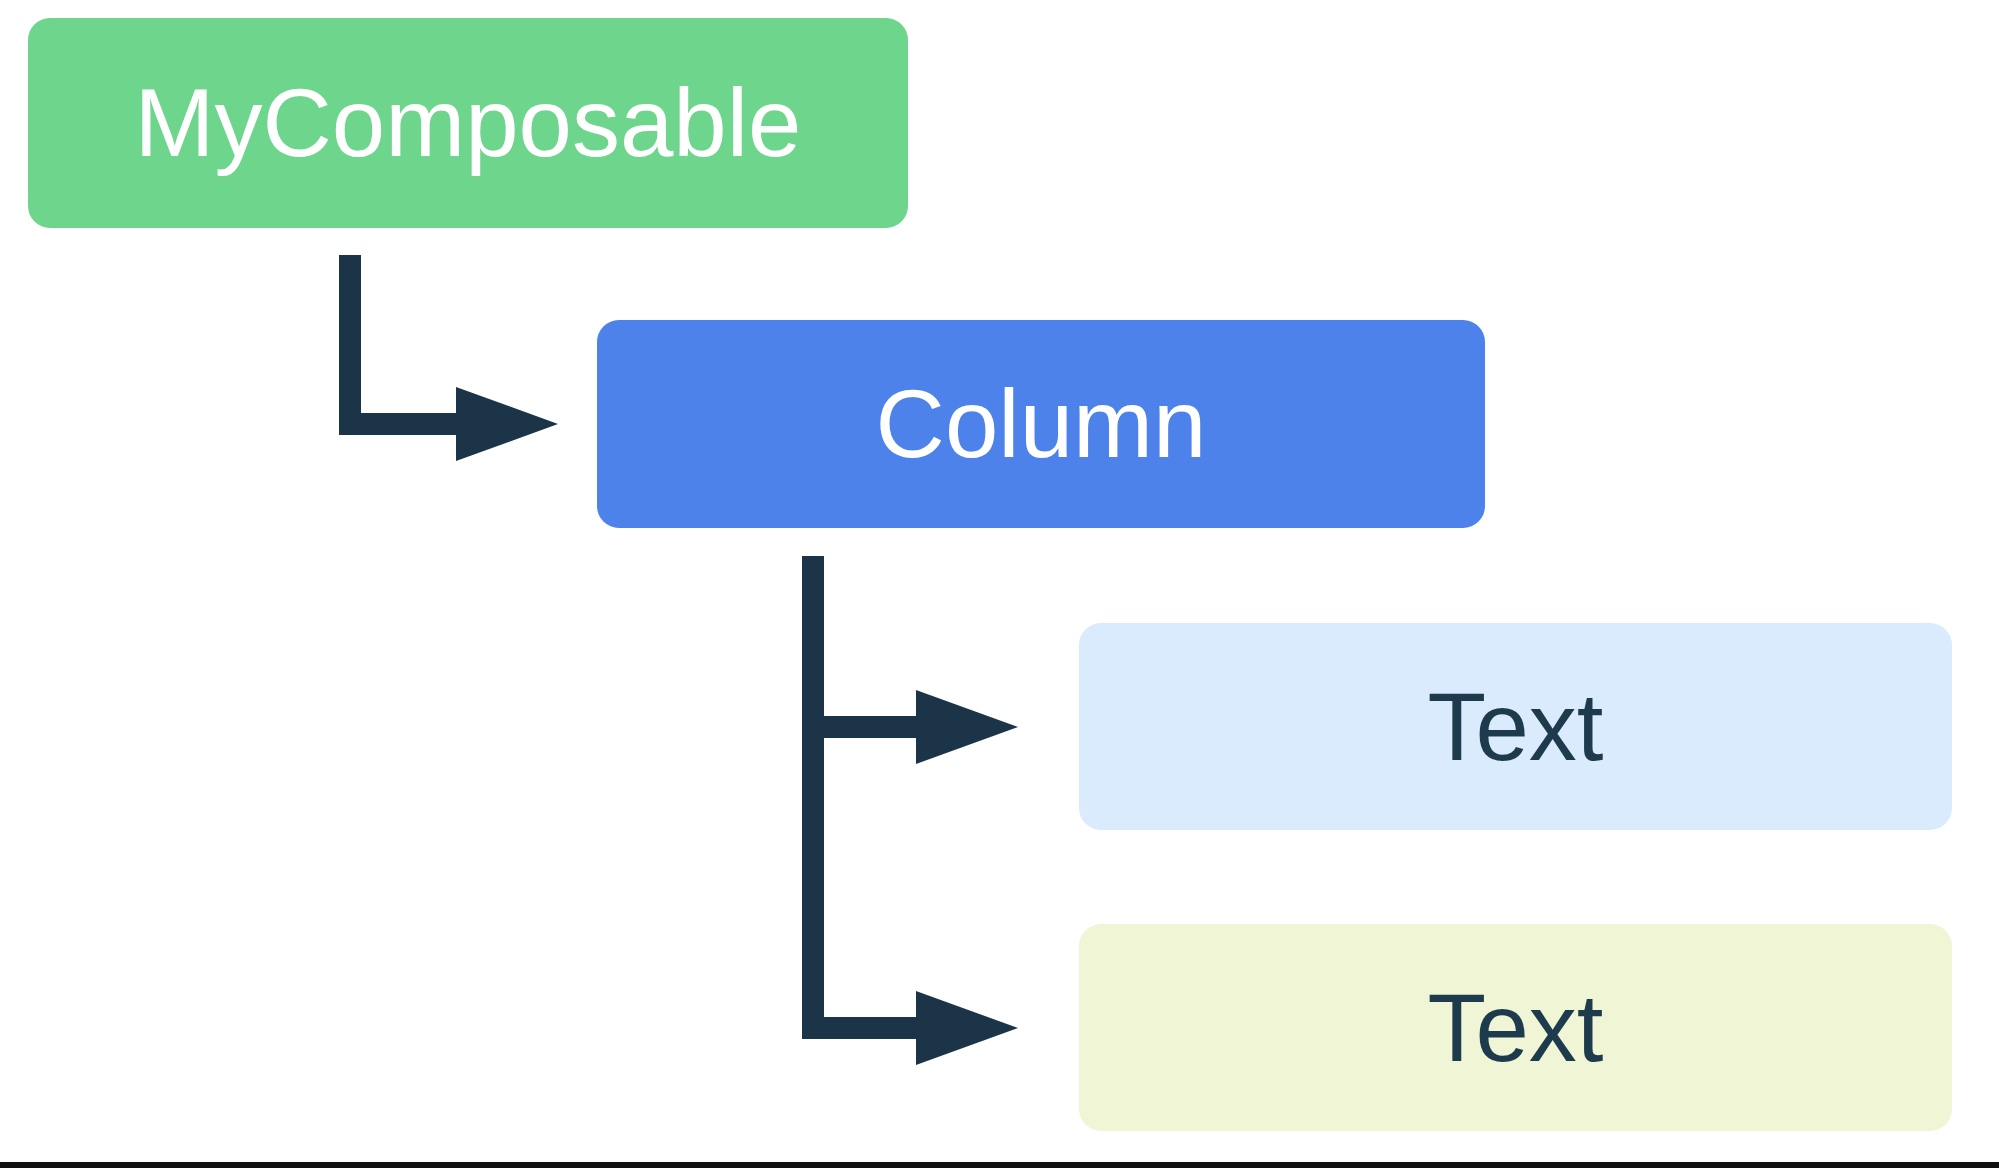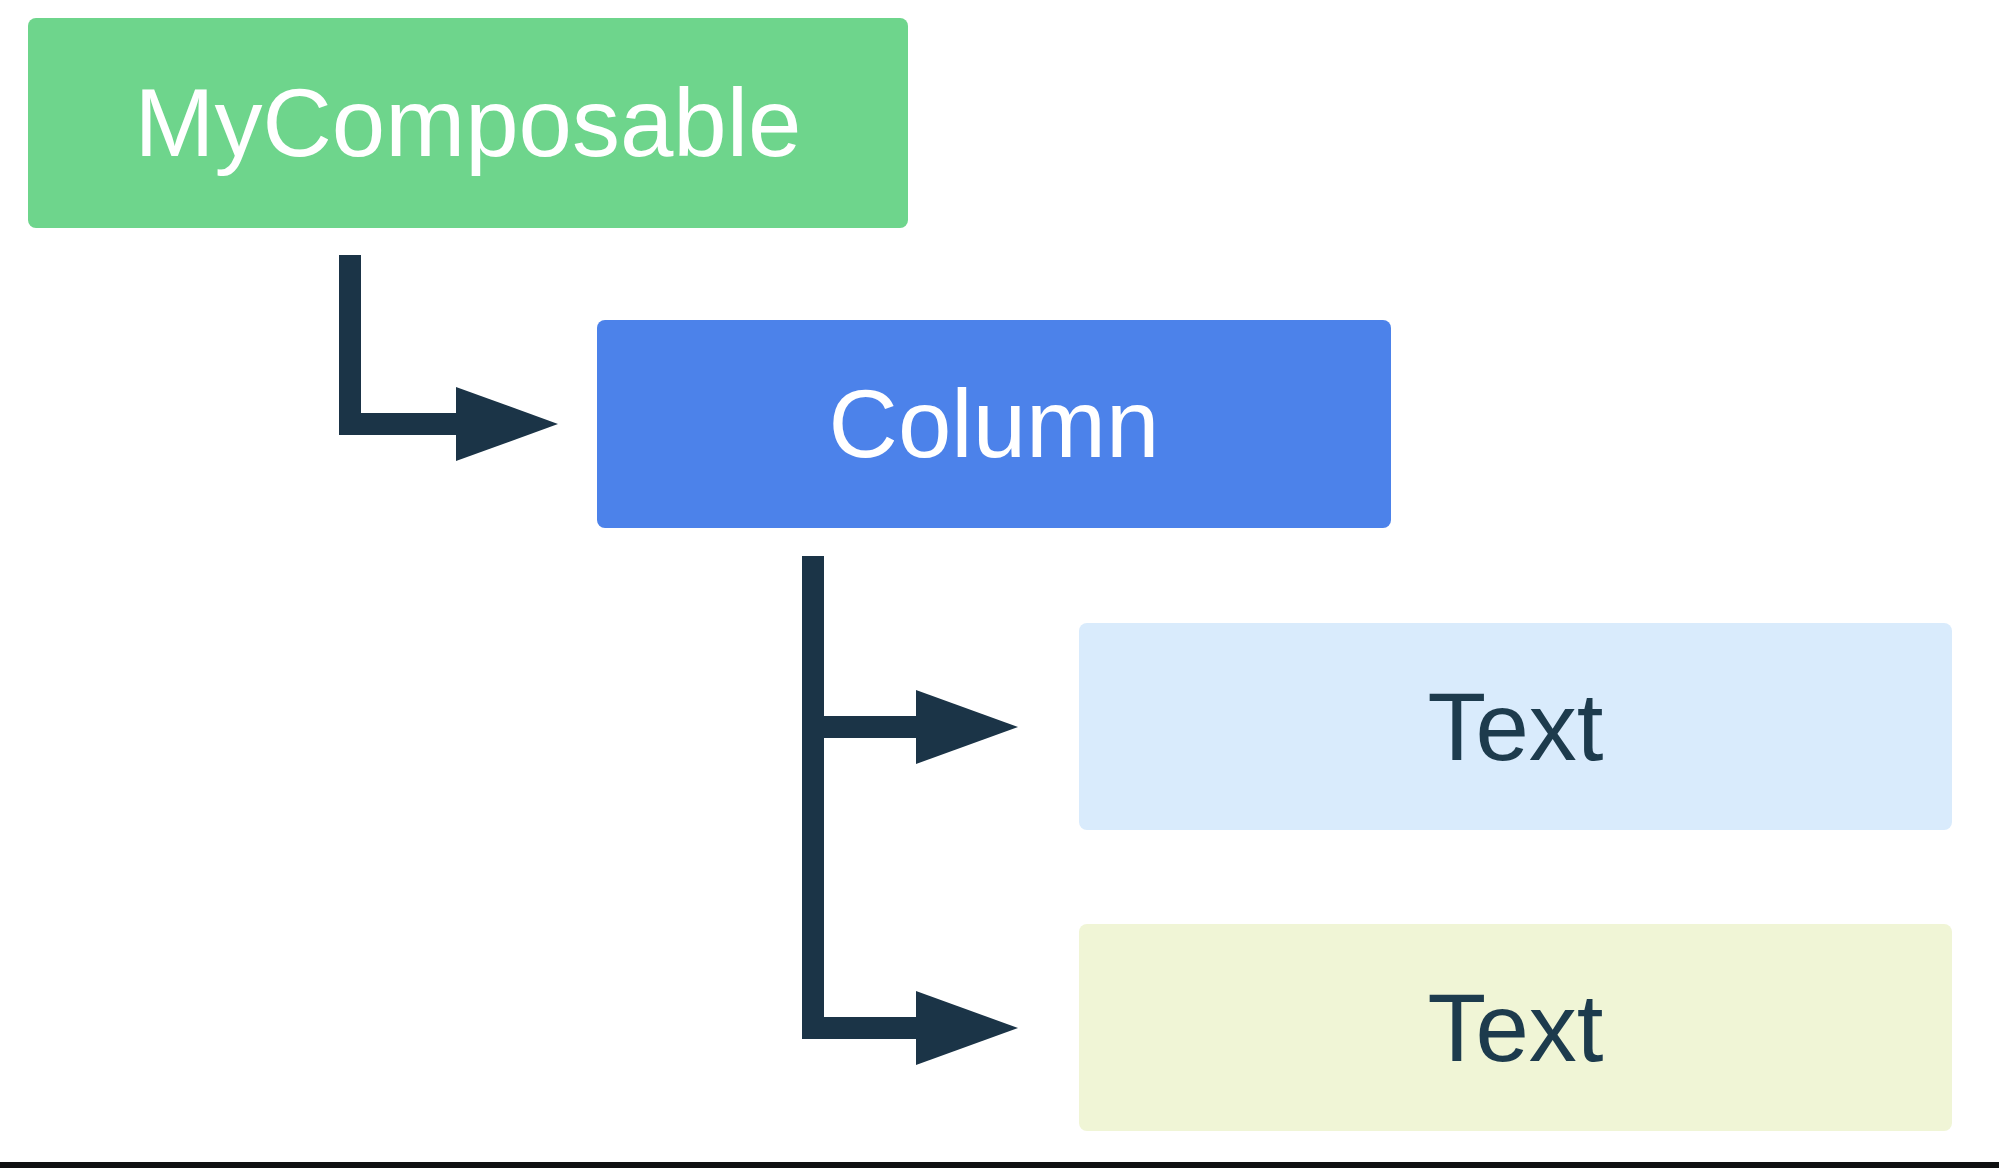--- a/index.html
+++ b/index.html
@@ -10,33 +10,33 @@
   .canvas {
     position: relative;
     width: 1999px;
     height: 1170px;
     background: #ffffff;
     overflow: hidden;
     font-family: "Liberation Sans", "DejaVu Sans", sans-serif;
   }
   .node {
     position: absolute;
-    border-radius: 8px;
+    border-radius: 22px;
     display: flex;
     align-items: center;
     justify-content: center;
   }
   .node .label {
     font-size: 96px;
     font-weight: 400;
     line-height: 1;
     white-space: nowrap;
   }
   #node-mycomposable { left: 28px;   top: 18px;  width: 880px; height: 210px; }
-  #node-column       { left: 597px;  top: 320px; width: 794px; height: 208px; }
+  #node-column       { left: 597px;  top: 320px; width: 888px; height: 208px; }
   #node-text-1       { left: 1079px; top: 623px; width: 873px; height: 207px; }
   #node-text-2       { left: 1079px; top: 924px; width: 873px; height: 207px; }
   .arrows {
     position: absolute;
     left: 0; top: 0;
     width: 1999px;
     height: 1170px;
     pointer-events: none;
   }
   .bottom-rule {

